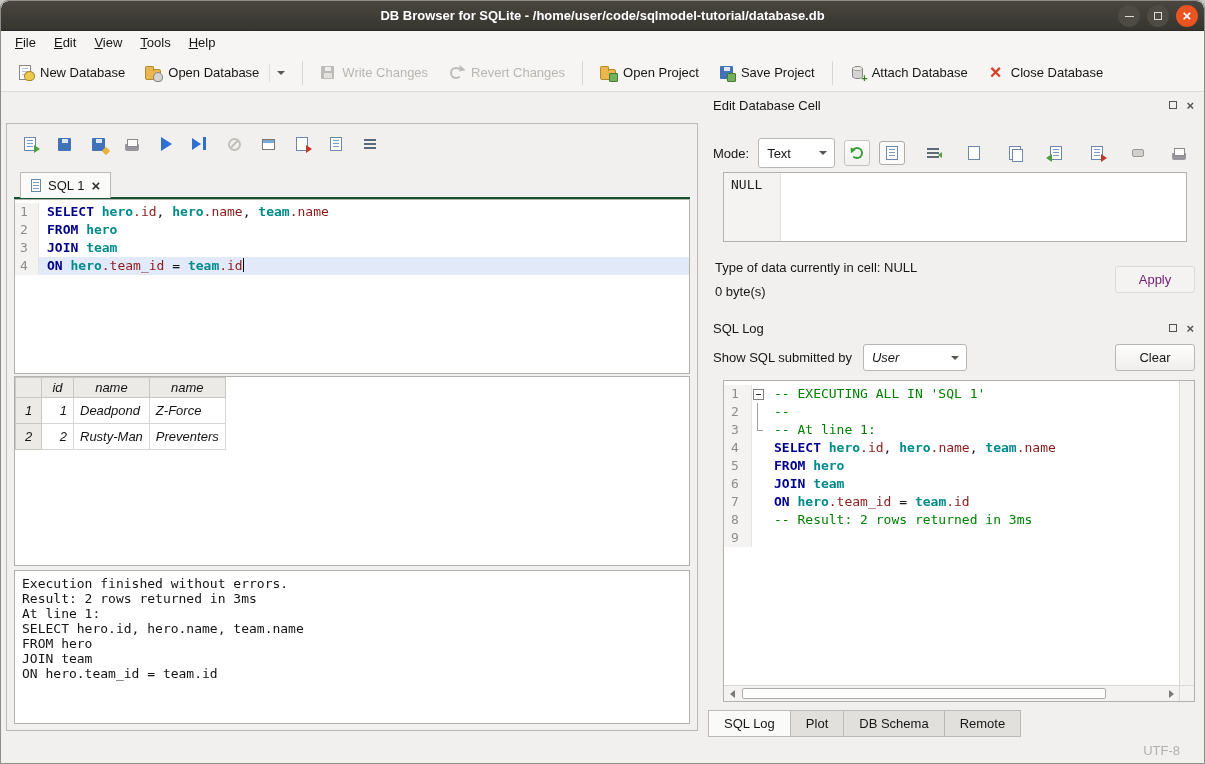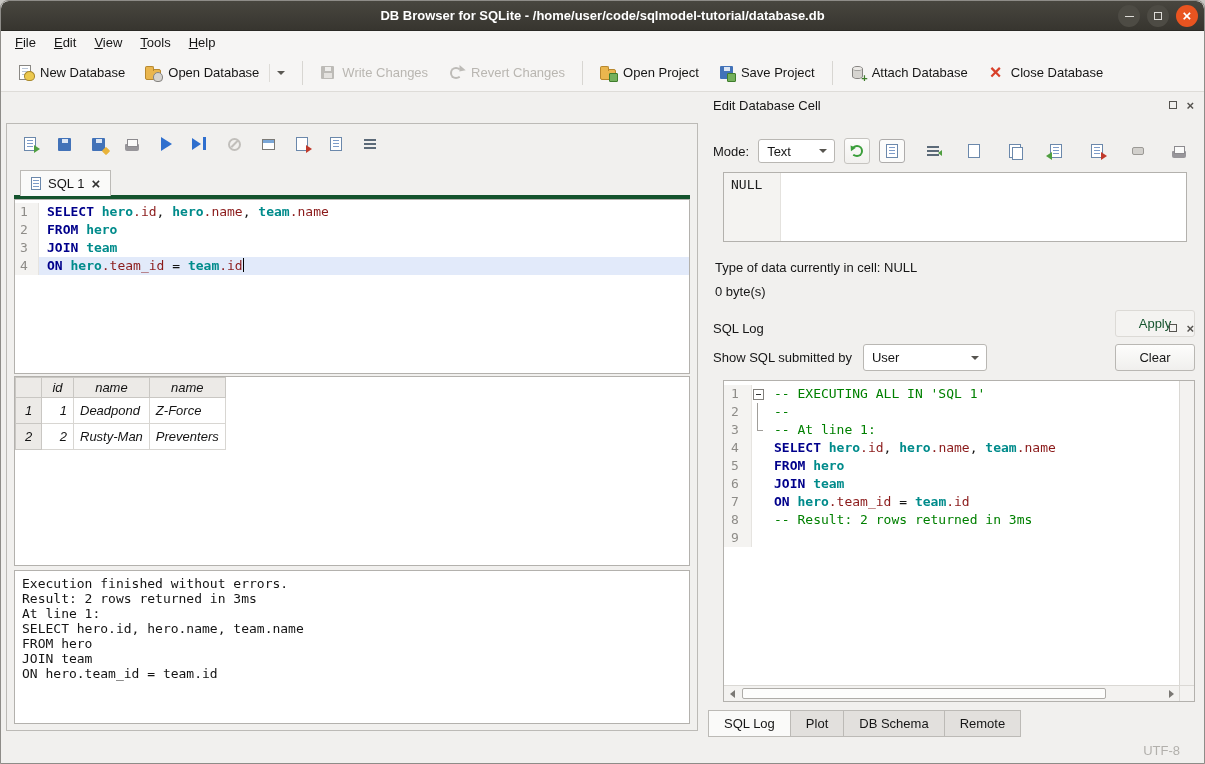--- a/index.html
+++ b/index.html
@@ -44,21 +44,21 @@
           border:1px solid #bcbab6; border-right:none; }
   .mtab:last-child { border-right:1px solid #bcbab6; }
   .mtab.active { background:#f1f0ee; margin-bottom:-1px; border-bottom:1px solid #f1f0ee; }
   .left-frame { position:absolute; top:31px; left:5px; right:5px; height:608px;
                 border:1px solid #bcbab6; background:#f1f0ee; z-index:1; }
 
   .editor-toolbar { position:absolute; top:9px; left:13px; display:flex; gap:14px; align-items:center; height:22px; }
   .etbtn { display:flex; align-items:center; justify-content:center; width:20px; height:20px; }
 
   .sql-tabbar { position:absolute; top:46px; left:7px; right:7px; height:29px;
-                border-bottom:4px solid #14532d; display:flex; align-items:flex-end; padding-left:6px; }
+                border-bottom:2px solid #14532d; display:flex; align-items:flex-end; padding-left:6px; }
   .sql-tab { display:flex; align-items:center; gap:7px; background:#fafaf9; border:1px solid #bcbab6;
              border-bottom:none; padding:5px 10px; font-size:13px; position:relative; top:1px; color:#161616; }
   .tab-close::before { content:'×'; font:bold 15px/12px "Liberation Sans",sans-serif; color:#333; display:block; }
 
   
   .codearea { background:#fff; border:1px solid #b3b1ad; overflow:hidden; padding-top:3px; }
   #sql-editor { position:absolute; top:75px; left:7px; right:7px; height:175px; }
   .code-line { display:flex; height:18px; line-height:18px;
                font-family:"DejaVu Sans Mono",monospace; font-size:13px; }
   .lnum { flex:0 0 28px; color:#8e8c88; background:#f4f3f1; border-right:1px solid #e6e4e0; padding-left:7px; }
@@ -94,41 +94,41 @@
   .dock-header { position:absolute; left:0; right:0; height:22px; display:flex; align-items:center;
                  padding:0 10px; font-size:13px; color:#161616; }
   #edit-cell-header { top:2px; }
   #sql-log-header { top:225px; }
   .dock-icons { margin-left:auto; display:flex; gap:9px; align-items:center; }
   .float-glyph { width:8px; height:8px; border:1px solid #55534f; }
   .dockx::before { content:'×'; color:#55534f; font:bold 13px/9px "Liberation Sans",sans-serif; display:block; }
 
   #mode-row { position:absolute; top:46px; left:10px; right:12px; display:flex; align-items:center; gap:9px; }
   .label13 { font-size:13px; color:#161616; }
-  .combo { height:24px; background:#fff; border:1px solid #b9b7b3; border-radius:3px;
+  .combo { height:30px; background:#fff; border:1px solid #b9b7b3; border-radius:3px;
            display:flex; align-items:center; padding:0 7px 0 8px; font-size:13px; color:#161616; }
   .combo .carr { width:0; height:0; border-left:4px solid transparent; border-right:4px solid transparent;
                  border-top:4px solid #56544f; margin-left:auto; }
   #mode-combo { width:78px; }
-  #user-combo { width:124px; height:27px; }
+  #user-combo { width:104px; height:27px;font-style:italic; }
   .mini-btn { width:26px; height:26px; border:1px solid #c6c4c0; border-radius:3px;
               background:linear-gradient(#fdfdfc,#f1f0ee); display:flex; align-items:center; justify-content:center; }
   .cell-icons { margin-left:auto; display:flex; gap:15px; align-items:center; }
   .ricon { width:26px; height:24px; display:flex; align-items:center; justify-content:center;
            border:1px solid transparent; border-radius:3px; }
   .ricon.selected { border-color:#aeacab; background:#fbfbfa; }
 
   .cell-edit-box { position:absolute; top:80px; left:20px; right:17px; height:70px; background:#fff; border:1px solid #b3b1ad; }
   .cell-gutter { position:absolute; left:0; top:0; bottom:0; width:57px; background:#f4f3f1; border-right:1px solid #e4e2de; }
   .cell-null { position:absolute; left:7px; top:4px; font-family:"DejaVu Sans Mono",monospace; font-size:13px; color:#1f1f1f; }
 
   #type-info { position:absolute; top:168px; left:12px; font-size:13px; color:#161616; }
   #size-info { position:absolute; top:192px; left:12px; font-size:13px; color:#161616; }
   .btn { height:27px; font-size:13px; display:flex; align-items:center; justify-content:center; border-radius:3px; }
-  #apply-btn { position:absolute; top:174px; right:9px; width:80px; background:#f4f3f1; border:1px solid #dcdad6; color:#14532d;margin-top:44px; }
+  #apply-btn { position:absolute; top:174px; right:9px; width:80px; background:#f4f3f1; border:1px solid #dcdad6; color:#701a75; }
   #clear-btn { position:absolute; top:252px; right:9px; width:80px;
                background:linear-gradient(#fdfdfc,#f0efed); border:1px solid #b9b7b3; color:#161616; }
   #filter-row { position:absolute; top:252px; left:10px; display:flex; align-items:center; gap:11px; }
 
   #log-box { position:absolute; top:288px; left:20px; right:9px; height:322px; background:#fff; border:1px solid #b3b1ad; }
   #log-lines { position:absolute; top:0; left:0; right:15px; bottom:16px; overflow:hidden; padding-top:4px; }
   #log-vscroll { position:absolute; top:0; right:0; width:15px; bottom:16px; background:#f3f2f0; border-left:1px solid #dad8d4; }
   #log-hscroll { position:absolute; left:0; right:15px; bottom:0; height:16px; background:#f3f2f0; border-top:1px solid #dad8d4;
                  display:flex; align-items:center; }
   #log-corner { position:absolute; right:0; bottom:0; width:15px; height:16px; background:#f3f2f0;

